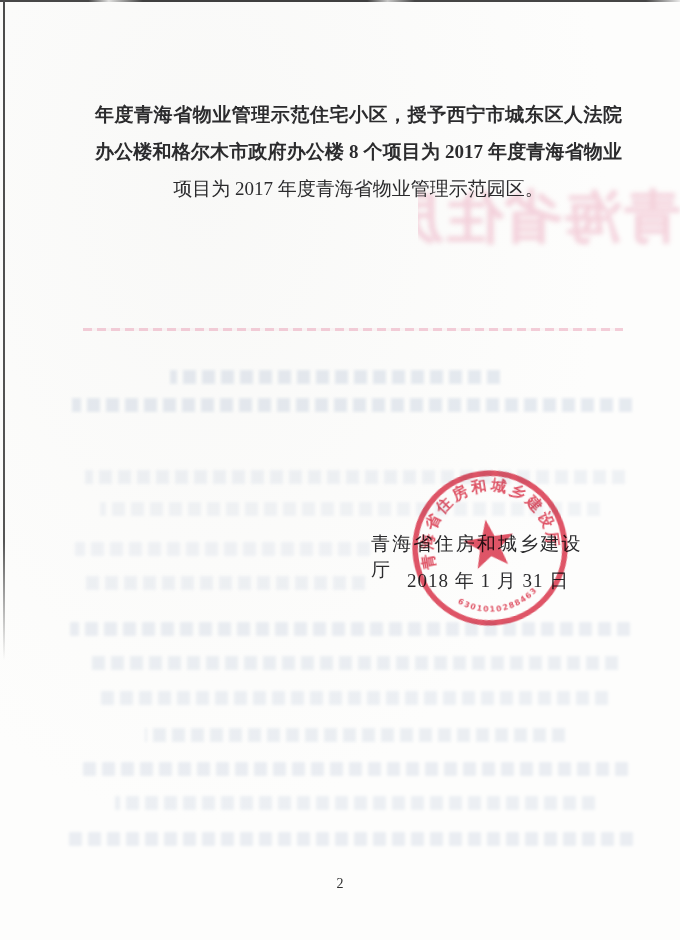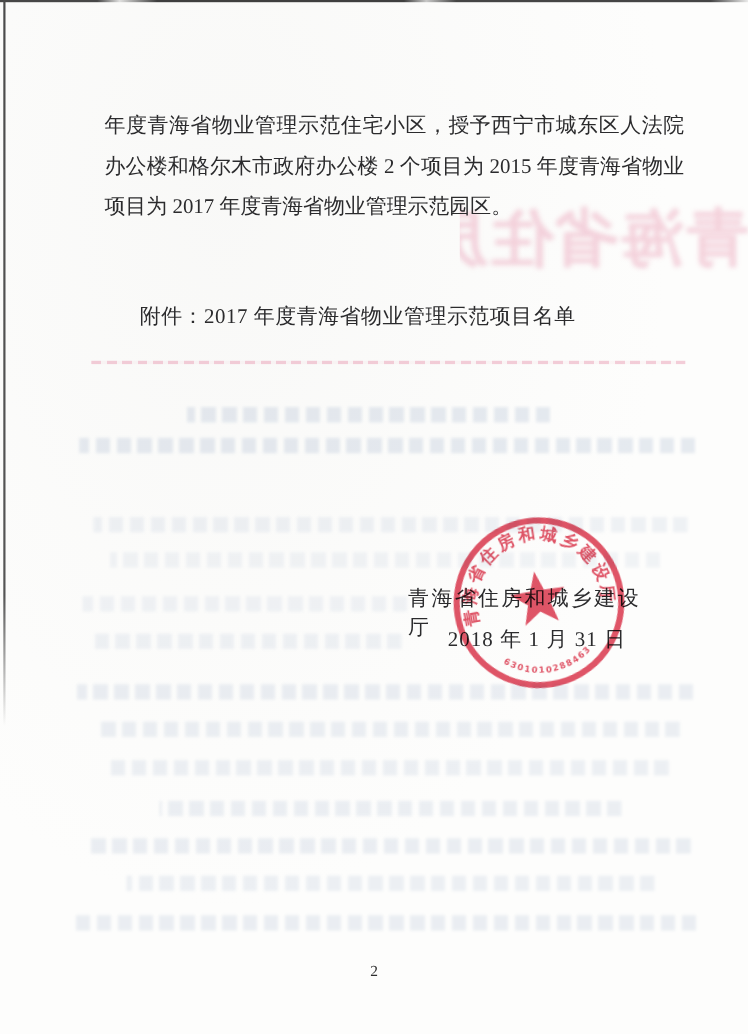--- a/index.html
+++ b/index.html
@@ -54,22 +54,22 @@
       var(--bleed-gray) 0 13px, transparent 13px 19px);
     filter: blur(1.6px); transform: scaleX(-1);
     pointer-events: none;
   }
 
   
   .body-block {
     position: absolute; top: 96px; left: 95px; width: 527px;
     font-size: 19px; line-height: 37px; color: var(--ink);
   }
-  .body-line { white-space: normal; }
-  .body-line.fill { text-align: justify; text-align-last: justify; text-justify: inter-character; }
+  .body-line { white-space: normal; text-align: center; }
+  .body-line.fill { text-align: justify; text-align-last: justify; text-justify: inter-character; font-weight: bold; }
 
   .attachment {
     position: absolute; top: 277px; left: 127px;
     font-size: 19px; line-height: 24px; color: var(--ink);
     letter-spacing: .5px;
   }
 
   
   .sig-issuer {
     position: absolute; top: 531px; left: 371px; width: 210px;
@@ -122,25 +122,24 @@
   <div class="bleed" style="top:622px; left:70px;  width:560px; opacity:.16;"></div>
   <div class="bleed" style="top:656px; left:88px;  width:530px; opacity:.15;"></div>
   <div class="bleed" style="top:691px; left:98px;  width:510px; opacity:.14;"></div>
   <div class="bleed" style="top:728px; left:145px; width:420px; opacity:.15;"></div>
   <div class="bleed" style="top:762px; left:78px;  width:550px; opacity:.16;"></div>
   <div class="bleed" style="top:796px; left:115px; width:480px; opacity:.14;"></div>
   <div class="bleed" style="top:832px; left:68px;  width:565px; opacity:.16;"></div>
 
   <div class="body-block">
     <div class="body-line fill">年度青海省物业管理示范住宅小区，授予西宁市城东区人法院</div>
-    <div class="body-line fill">办公楼和格尔木市政府办公楼 2 个项目为 2015 年度青海省物业</div>
+    <div class="body-line fill">办公楼和格尔木市政府办公楼 8 个项目为 2017 年度青海省物业</div>
     <div class="body-line">项目为 2017 年度青海省物业管理示范园区。</div>
   </div>
 
-  <div class="attachment">附件：2017 年度青海省物业管理示范项目名单</div>
 
   <div class="sig-issuer">青海省住房和城乡建设厅</div>
   <div class="sig-date">2018 年 1 月 31 日</div>
 
   <svg class="seal" viewBox="-100 -100 200 200" xmlns="http://www.w3.org/2000/svg">
     <defs>
       <path id="arcTop" d="M -60,30 A 67,67 0 1 1 60,30" fill="none"></path>
       <path id="arcBot" d="M -46,58 A 74,74 0 0 0 46,58" fill="none"></path>
     </defs>
     <circle class="ring" r="87" cx="0" cy="0"></circle>

